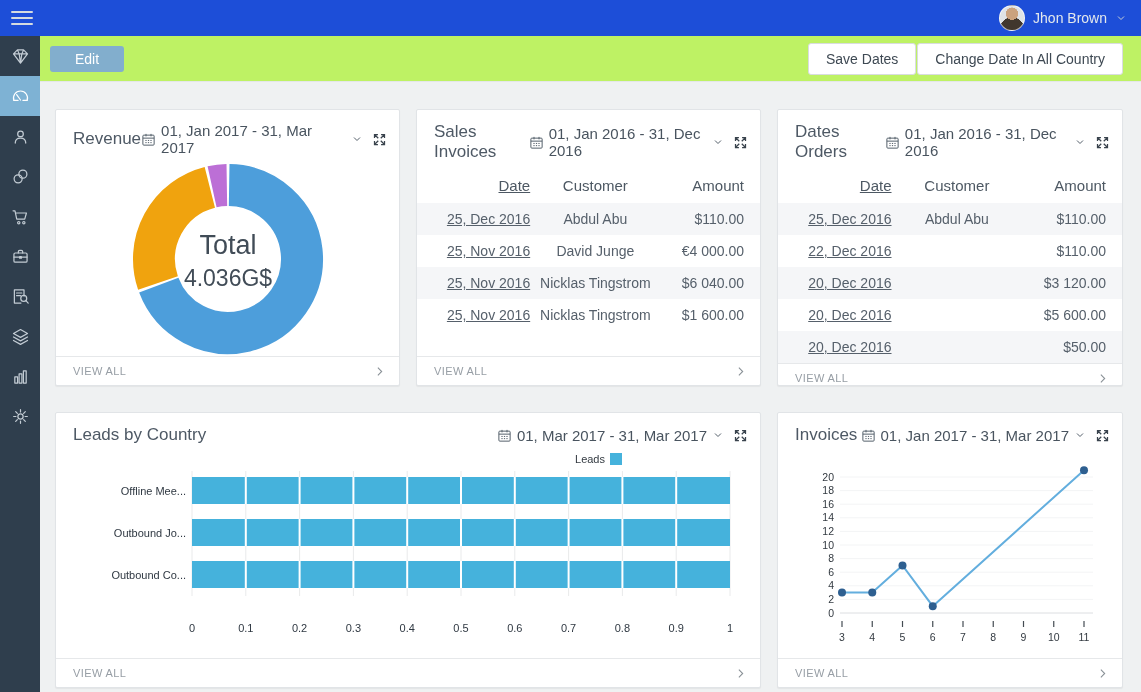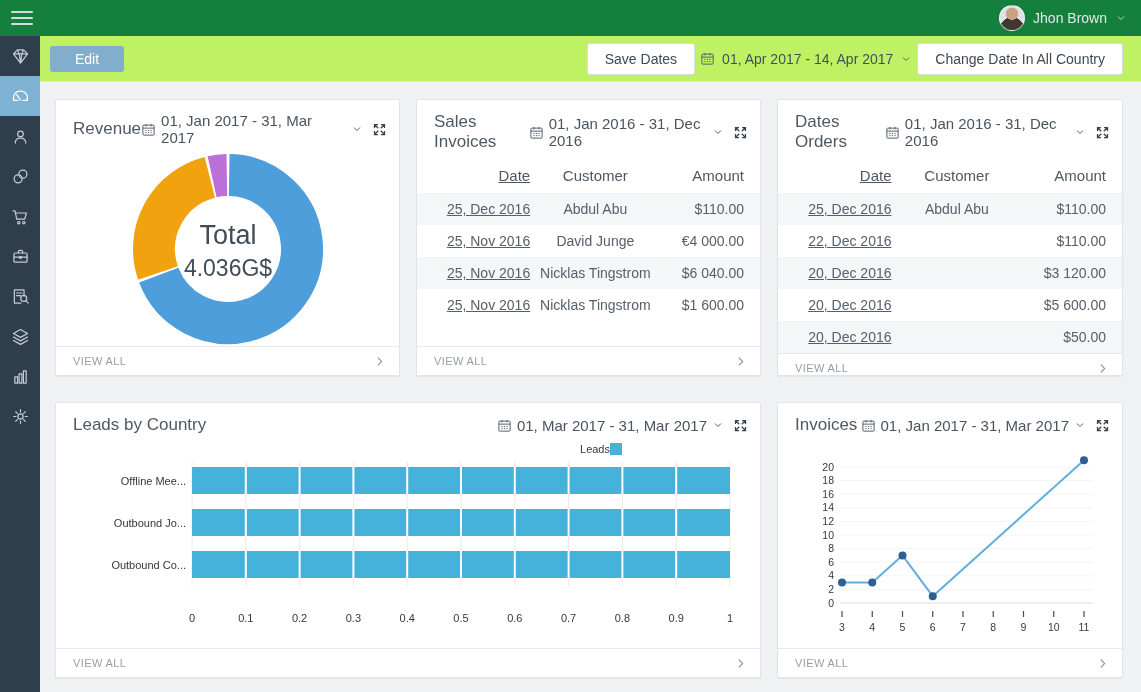--- a/index.html
+++ b/index.html
@@ -1,18 +1,18 @@
 <!DOCTYPE html>
 <html><head>
 <meta charset="utf-8">
 <style>
   html,body{margin:0;padding:0;background:#EFF1F2;font-family:"Liberation Sans",sans-serif;}
   .app{position:relative;width:1141px;height:692px;overflow:hidden;background:#EFF1F2;}
   
-  .topbar{position:absolute;top:0;left:0;right:0;height:36px;background:#15803d;display:flex;align-items:center;justify-content:space-between;padding:0 14px 0 9px;box-sizing:border-box;z-index:5;}
+  .topbar{position:absolute;top:0;left:0;right:0;height:36px;background:#1d4ed8;display:flex;align-items:center;justify-content:space-between;padding:0 14px 0 9px;box-sizing:border-box;z-index:5;}
   .hamburger{display:flex;flex-direction:column;gap:4px;cursor:pointer;padding:4px 2px;}
   .hamburger span{display:block;width:22px;height:2px;background:#D5DBE0;border-radius:1px;}
   .user-menu{display:flex;align-items:center;gap:8px;cursor:pointer;}
   .avatar{width:26px;height:26px;border-radius:50%;border:1px solid rgba(255,255,255,.65);box-sizing:border-box;
     background:
       radial-gradient(circle at 50% 32%, #caa27e 0 30%, rgba(0,0,0,0) 31%),
       radial-gradient(circle at 50% 98%, #41372e 0 46%, rgba(0,0,0,0) 47%),
       #dfe3e6;}
   .user-name{color:#E3E8EC;font-size:14px;}
   .chev-down svg{width:12px;height:12px;stroke:#C7CED5;stroke-width:2;fill:none;display:block;}
@@ -24,21 +24,21 @@
   .sidebar-item .icon svg{width:21px;height:21px;stroke:currentColor;stroke-width:1.4;fill:none;stroke-linecap:round;stroke-linejoin:round;display:block;}
   
   .main{position:absolute;top:36px;left:40px;right:0;bottom:0;}
   .toolbar{height:46px;background:#bef264;border-bottom:1px solid #E4E7E9;display:flex;align-items:center;padding:0 18px 0 10px;box-sizing:border-box;}
   .edit-btn{background:#82AECD;color:#FFFFFF;border:none;border-radius:3px;padding:5px 25px;font-size:14px;font-family:inherit;cursor:pointer;}
   .toolbar-right{margin-left:auto;display:flex;align-items:center;gap:1px;}
   .btn-outline{background:#FFFFFF;border:1px solid #D9DCDF;border-radius:3px;padding:7px 17px;font-size:14px;color:#3E4953;font-family:inherit;cursor:pointer;}
   .date-global{display:flex;align-items:center;gap:7px;font-size:14px;color:#43505C;cursor:pointer;padding:0 4px;}
   .icon-cal svg{width:15px;height:15px;stroke:#55606B;stroke-width:1.6;fill:none;display:block;}
   
-  .content{position:absolute;top:46px;left:0;right:0;bottom:0;padding:17px 18px 18px 15px;box-sizing:border-box;}
+  .content{position:absolute;top:46px;left:0;right:0;bottom:0;padding:27px 18px 18px 15px;box-sizing:border-box;}
   .grid{display:grid;grid-template-columns:345px 345px 346px;grid-template-rows:277px 276px;column-gap:16px;row-gap:26px;}
   .card{background:#FFFFFF;border:1px solid #E1E4E7;border-radius:2px;box-shadow:0 1px 1px rgba(0,0,0,.05);display:flex;flex-direction:column;overflow:hidden;box-sizing:border-box;}
   .card-leads{grid-column:1/3;grid-row:2;}
   .card-invoices{grid-column:3;grid-row:2;}
   .card-header{display:flex;align-items:center;padding:12px 12px 6px 17px;flex:0 0 auto;}
   .card-title{margin:0;font-size:17px;font-weight:400;color:#4E5965;}
   .card-date{margin-left:auto;display:flex;align-items:center;gap:5px;font-size:15px;color:#49545F;cursor:pointer;}
   .expand{margin-left:9px;cursor:pointer;}
   .expand svg{width:15px;height:15px;stroke:#39434D;stroke-width:2;fill:none;display:block;}
   .card-body{flex:1 1 auto;display:flex;align-items:center;justify-content:center;min-height:0;}
@@ -50,21 +50,21 @@
   .data-table{width:100%;border-collapse:collapse;font-size:14px;color:#56606B;table-layout:fixed;}
   .data-table th{font-size:15px;font-weight:400;color:#4D5863;padding:9px 0;}
   .data-table td{padding:7px 0;height:18px;}
   .data-table th:nth-child(1),.data-table td:nth-child(1){text-align:right;text-decoration:underline;}
   .data-table th:nth-child(2),.data-table td:nth-child(2){text-align:center;}
   .data-table th:nth-child(3),.data-table td:nth-child(3){text-align:right;padding-right:16px;}
   .data-table tbody tr:nth-child(odd){background:#F5F6F8;}
   
   .donut-wrap svg{display:block;}
   .leads-body{flex-direction:column;align-items:stretch;justify-content:flex-start;padding:0 8px;}
-  .legend-row{display:flex;justify-content:flex-end;align-items:center;padding:2px 130px 4px 0;font-size:11px;color:#333A41;}
+  .legend-row{display:flex;justify-content:flex-end;align-items:center;gap:5px;padding:2px 130px 4px 0;font-size:11px;color:#333A41;}
   .legend-swatch{width:12px;height:12px;display:inline-block;}
   .chart-svg{display:block;margin:0 auto;}
   text{font-family:"Liberation Sans",sans-serif;}
 </style>
 </head>
 <body>
 
 <div class="app">
 
   <header class="topbar">
@@ -165,34 +165,20 @@
           </svg>
         </span>
       </div>
     </nav>
 
   <div class="main">
     <div class="toolbar">
       <button class="edit-btn">Edit</button>
       <div class="toolbar-right">
         <button class="btn-outline">Save Dates</button>
-        <div class="date-global">
-          <span class="icon-cal">
-              <svg viewBox="0 0 24 24" xmlns="http://www.w3.org/2000/svg">
-                <rect x="3" y="5" width="18" height="16" rx="1.5"></rect>
-                <path d="M3 9.8h18M8 3v4M16 3v4M7 13.5h2M11 13.5h2M15 13.5h2M7 17h2M11 17h2M15 17h2"></path>
-              </svg>
-            </span>
-          <span>01, Apr 2017 - 14, Apr 2017</span>
-          <span class="chev-down dark">
-              <svg viewBox="0 0 24 24" xmlns="http://www.w3.org/2000/svg">
-                <path d="M6 9l6 6 6-6"></path>
-              </svg>
-            </span>
-        </div>
         <button class="btn-outline">Change Date In All Country</button>
       </div>
     </div>
 
     <div class="content">
       <div class="grid">
 
         <section class="card">
           <div class="card-header">
             <h2 class="card-title">Revenue</h2>

